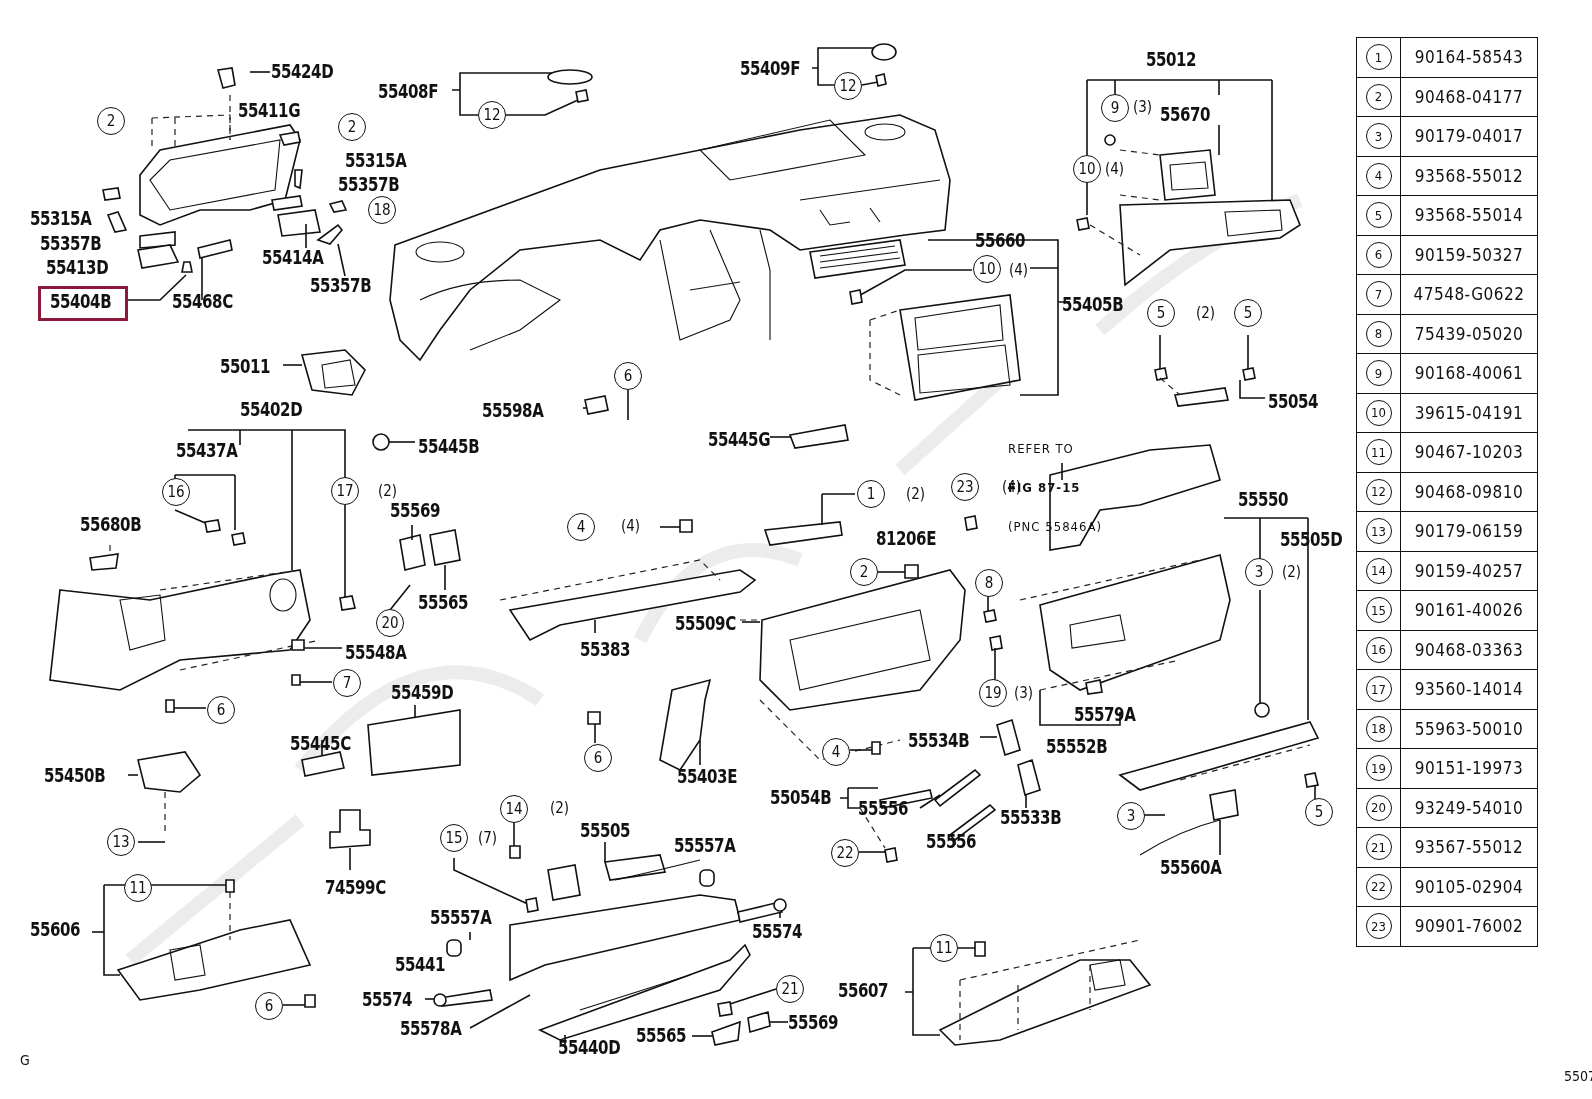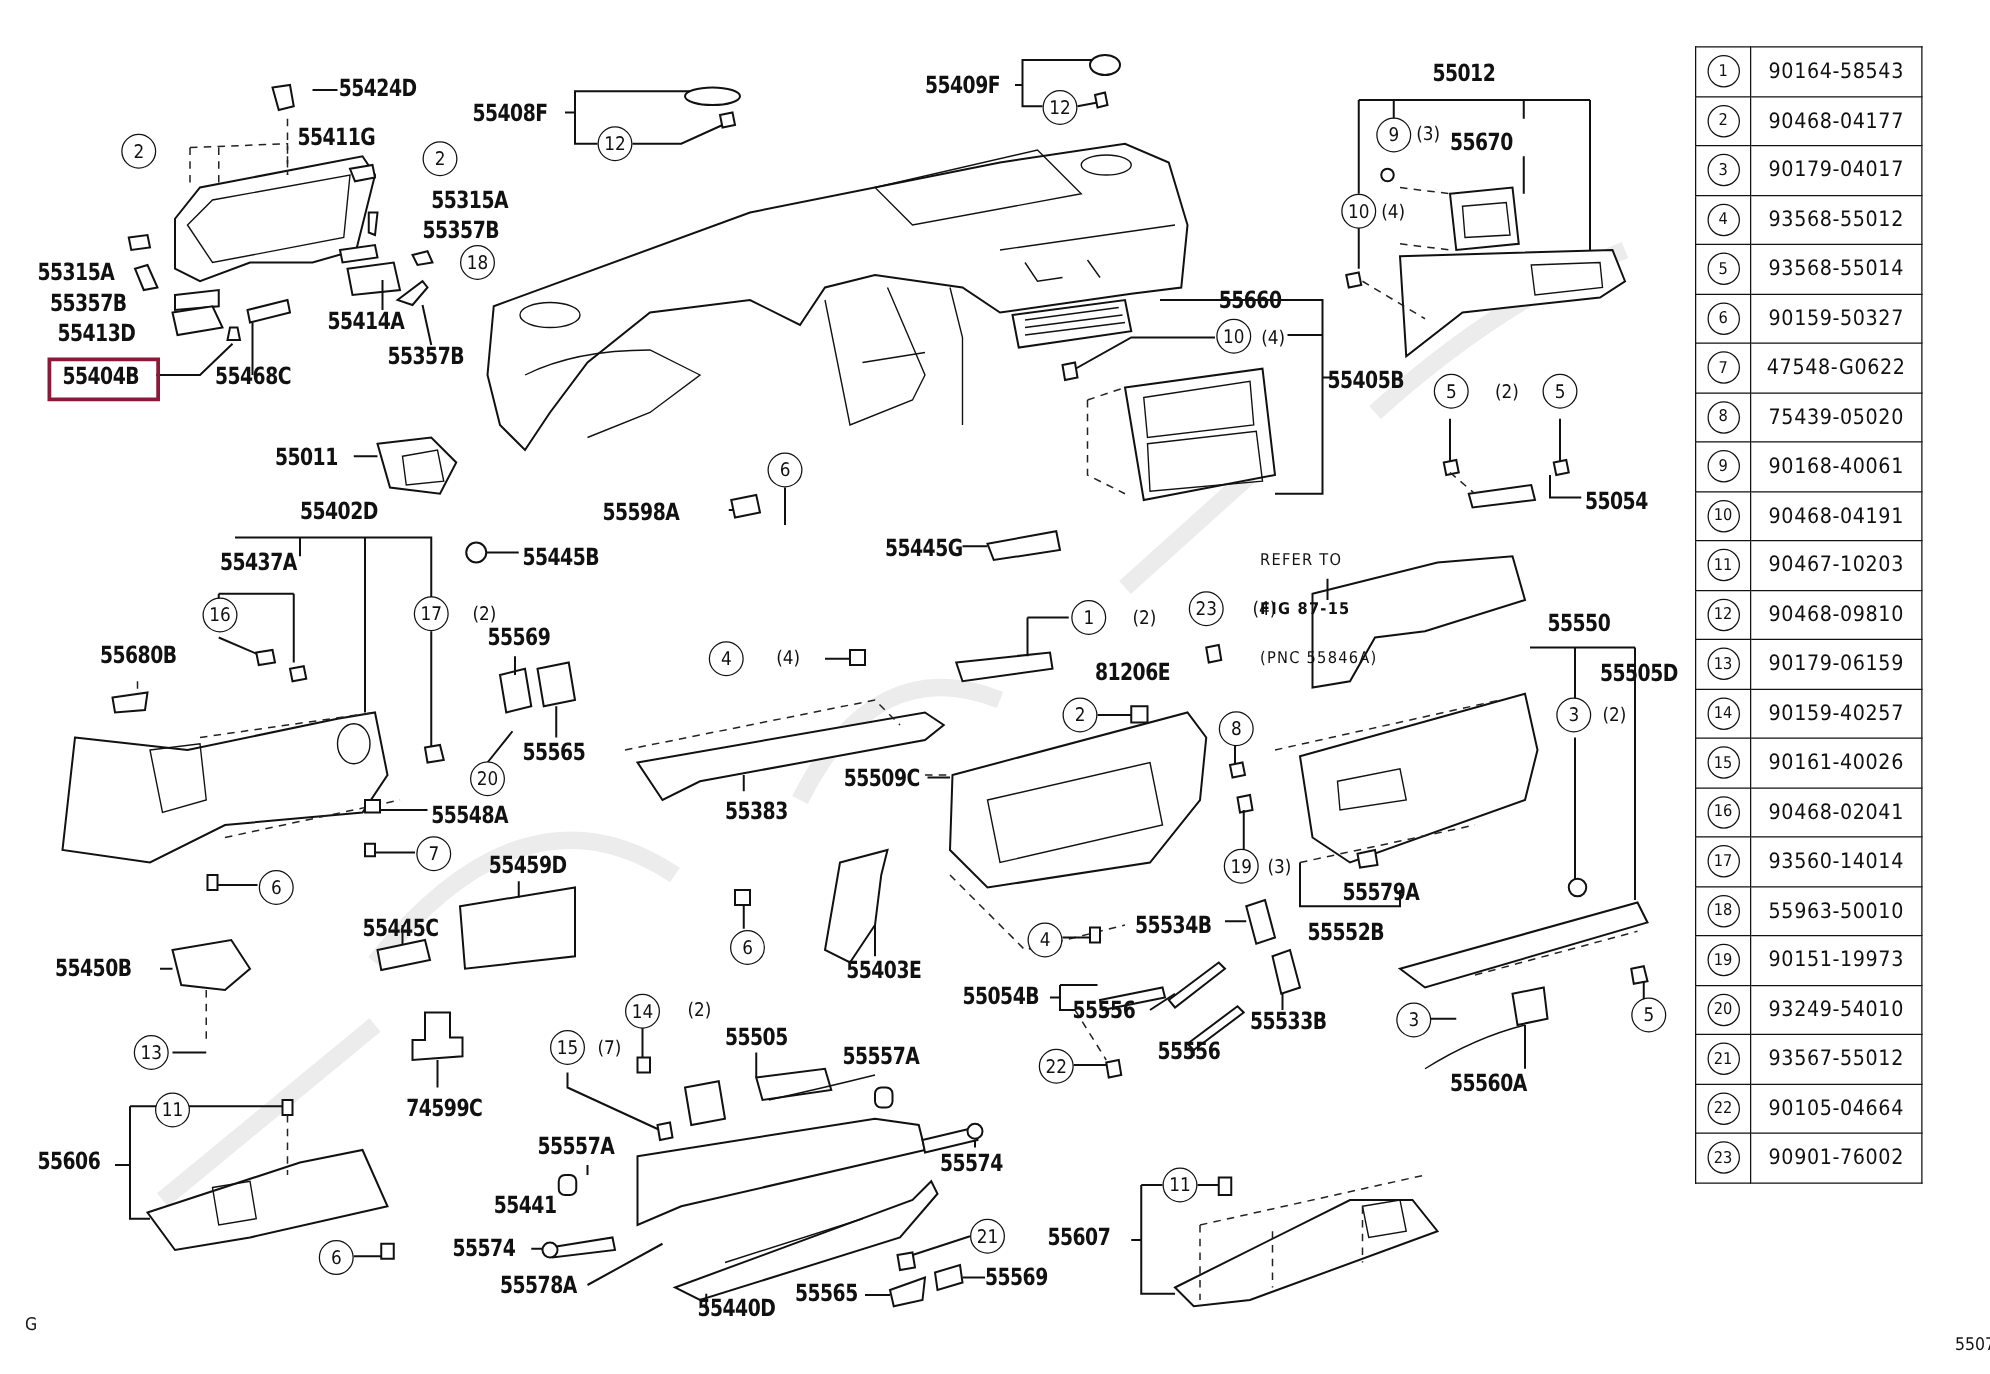--- a/index.html
+++ b/index.html
@@ -431,21 +431,21 @@
       <tr>
         <td class="num"><span>8</span></td>
         <td class="pn">75439-05020</td>
       </tr>
       <tr>
         <td class="num"><span>9</span></td>
         <td class="pn">90168-40061</td>
       </tr>
       <tr>
         <td class="num"><span>10</span></td>
-        <td class="pn">90468-04191</td>
+        <td class="pn">39615-04191</td>
       </tr>
       <tr>
         <td class="num"><span>11</span></td>
         <td class="pn">90467-10203</td>
       </tr>
       <tr>
         <td class="num"><span>12</span></td>
         <td class="pn">90468-09810</td>
       </tr>
       <tr>
@@ -455,21 +455,21 @@
       <tr>
         <td class="num"><span>14</span></td>
         <td class="pn">90159-40257</td>
       </tr>
       <tr>
         <td class="num"><span>15</span></td>
         <td class="pn">90161-40026</td>
       </tr>
       <tr>
         <td class="num"><span>16</span></td>
-        <td class="pn">90468-02041</td>
+        <td class="pn">90468-03363</td>
       </tr>
       <tr>
         <td class="num"><span>17</span></td>
         <td class="pn">93560-14014</td>
       </tr>
       <tr>
         <td class="num"><span>18</span></td>
         <td class="pn">55963-50010</td>
       </tr>
       <tr>
@@ -479,21 +479,21 @@
       <tr>
         <td class="num"><span>20</span></td>
         <td class="pn">93249-54010</td>
       </tr>
       <tr>
         <td class="num"><span>21</span></td>
         <td class="pn">93567-55012</td>
       </tr>
       <tr>
         <td class="num"><span>22</span></td>
-        <td class="pn">90105-04664</td>
+        <td class="pn">90105-02904</td>
       </tr>
       <tr>
         <td class="num"><span>23</span></td>
         <td class="pn">90901-76002</td>
       </tr>
     </tbody>
 </table>
 
 <span class="foot" style="left:20px;top:1052px">G</span>
 <span class="foot" style="left:1564px;top:1068px">550748G</span>

